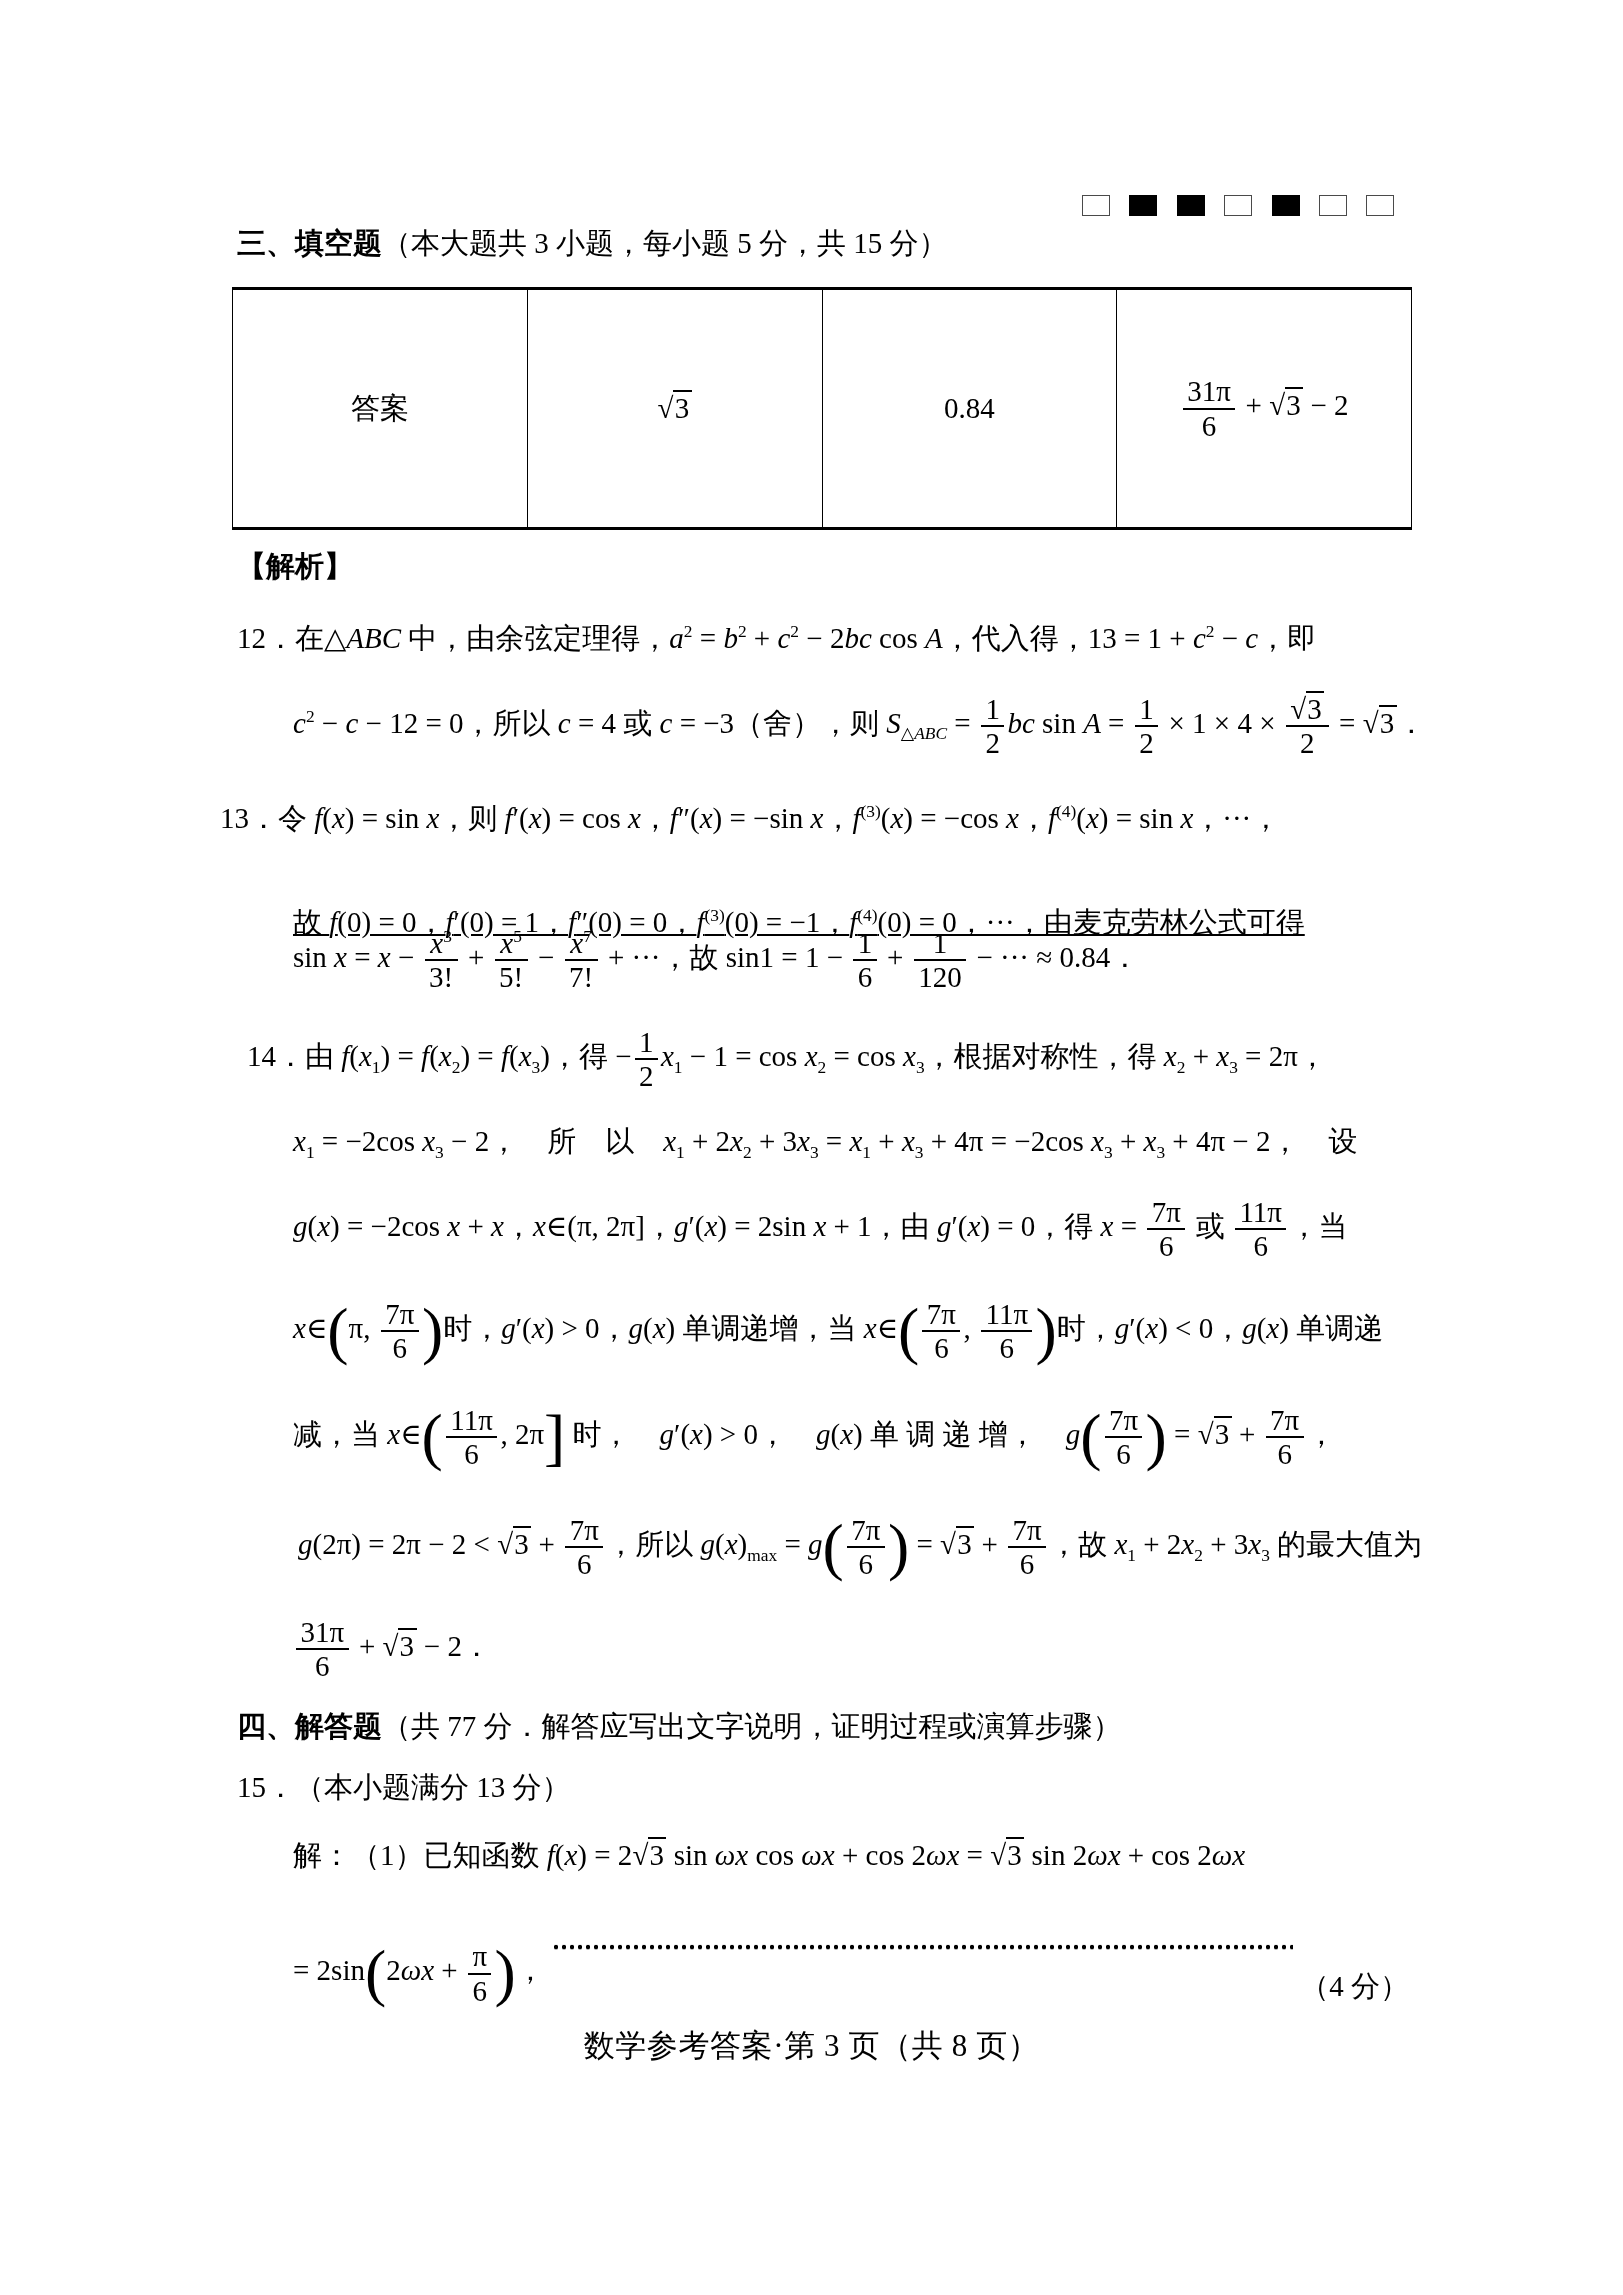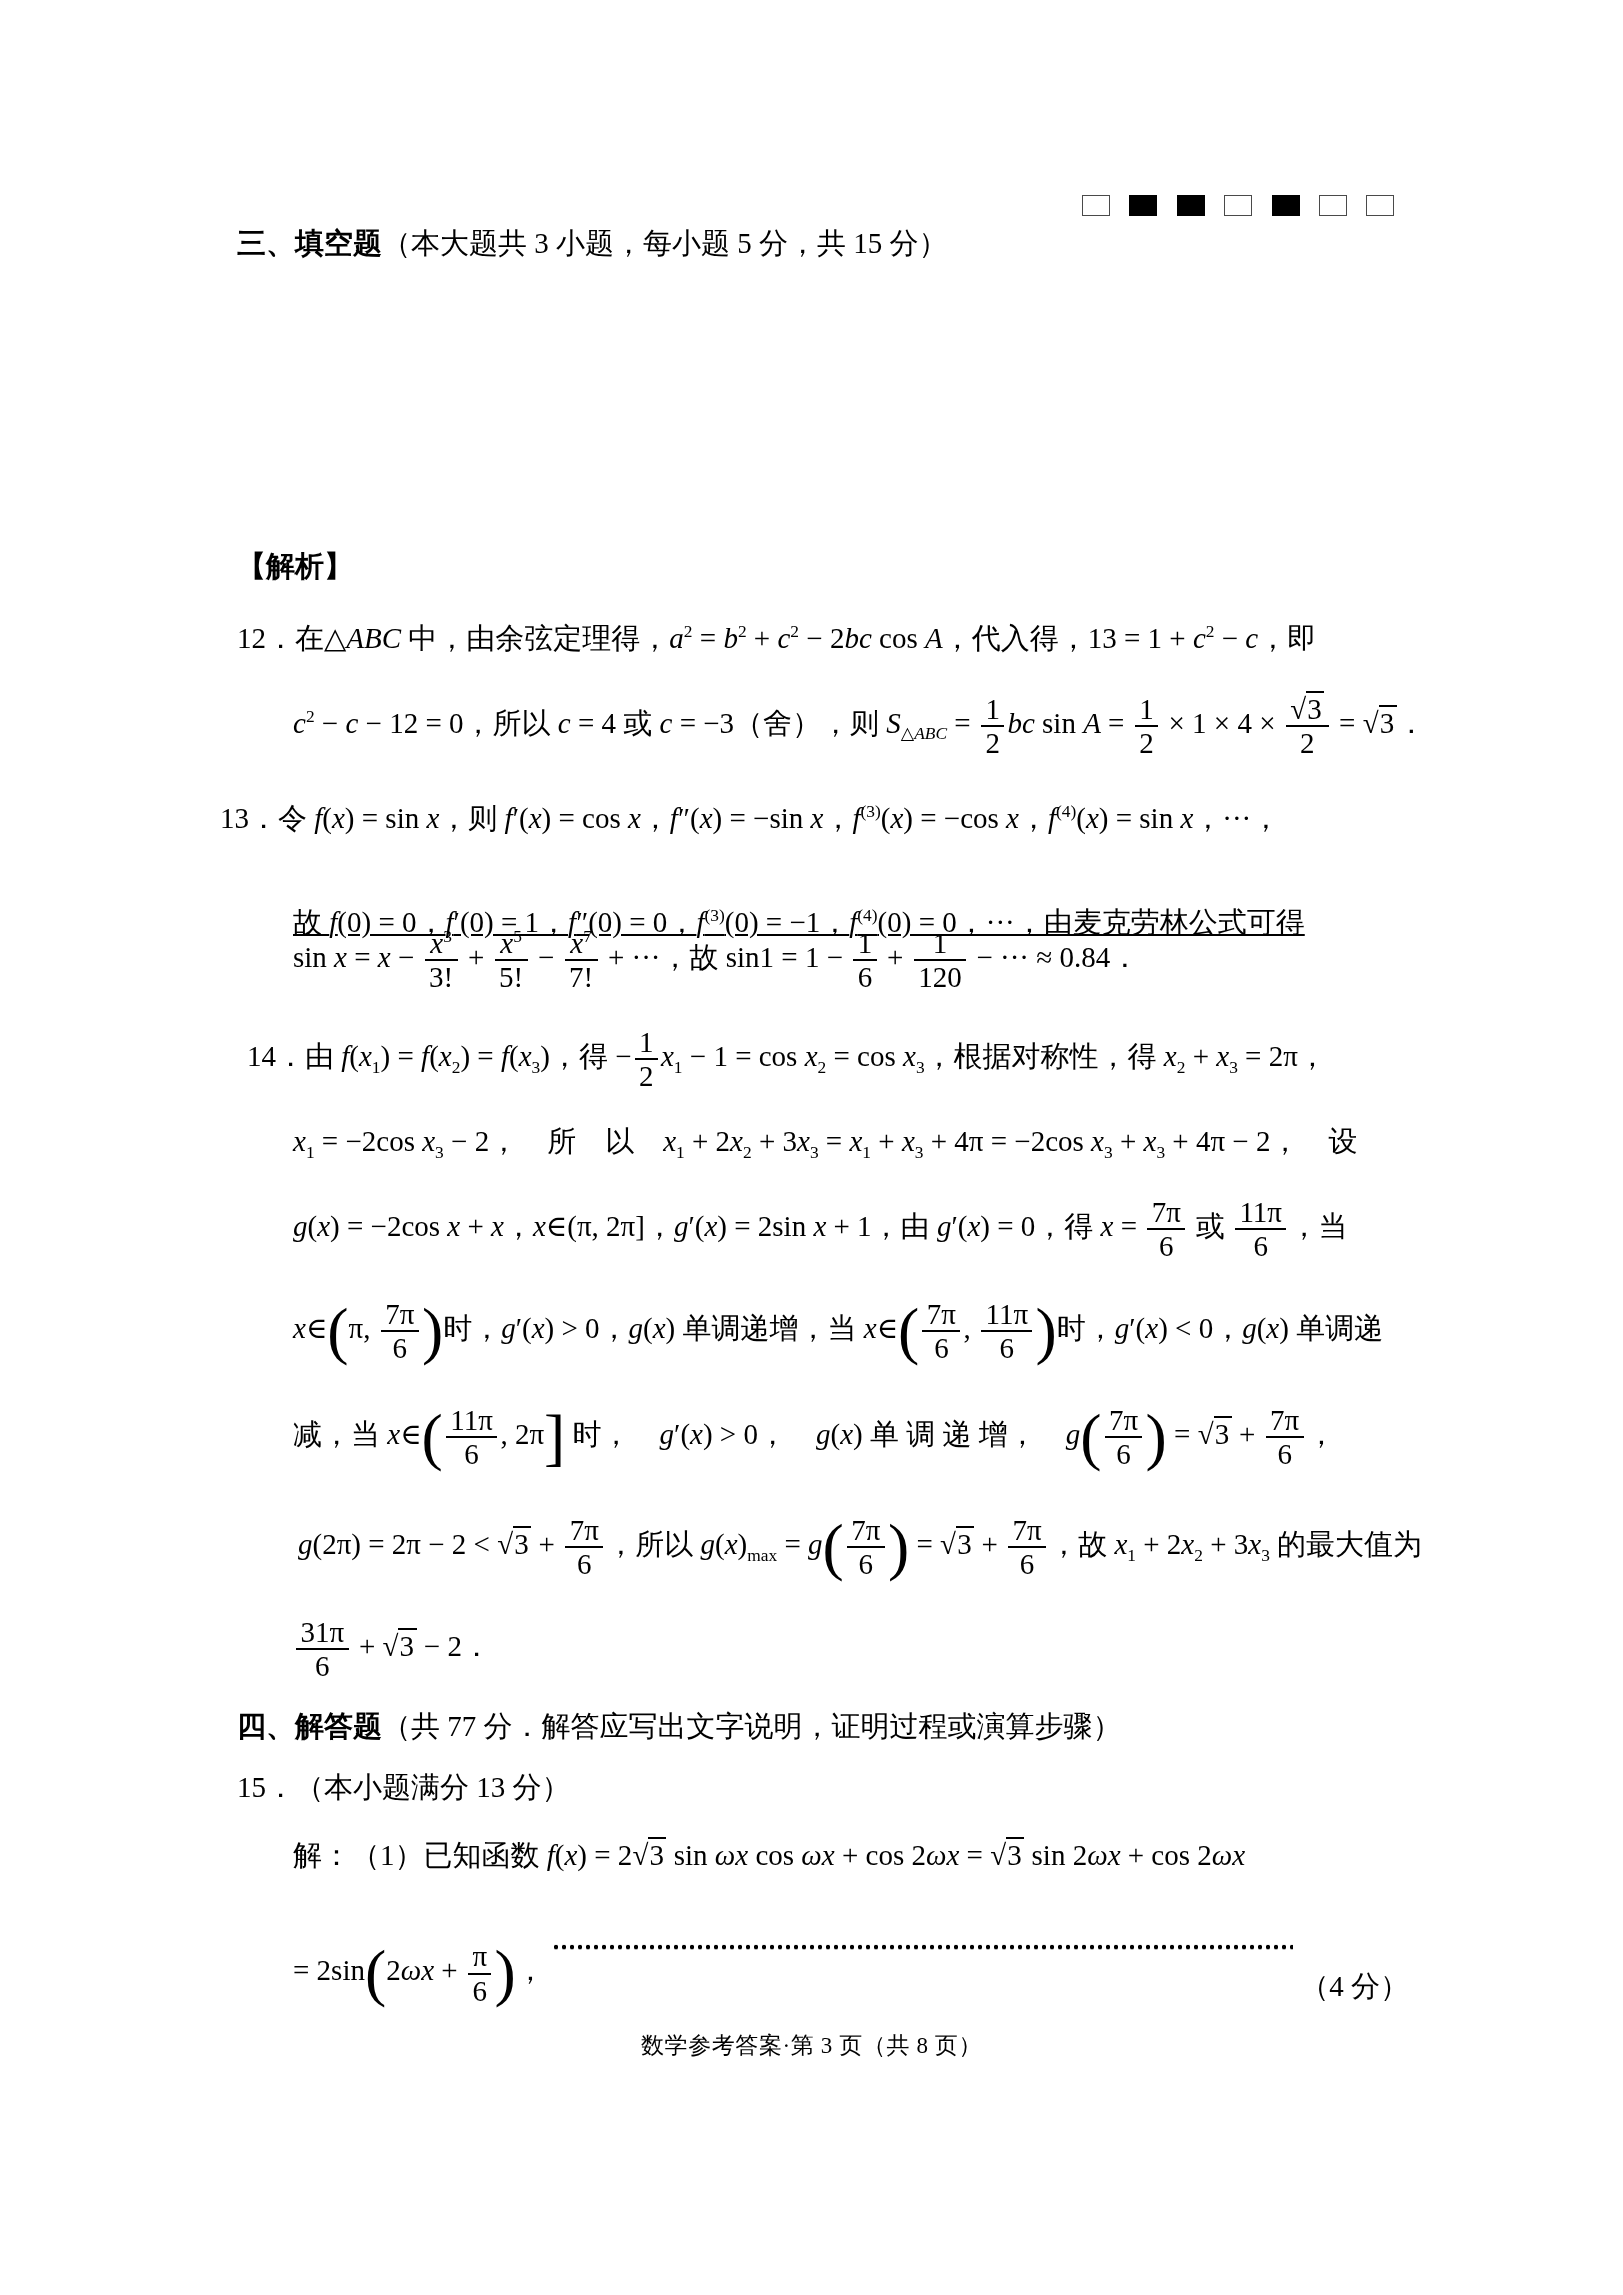--- a/index.html
+++ b/index.html
@@ -59,21 +59,21 @@
   #q14l7{top:1599px;left:293px;height:94px;line-height:94px;}
   #s4{top:1701px;left:237px;height:50px;line-height:50px;}
   #q15h{top:1762px;left:237px;height:50px;line-height:50px;}
   #q15l1{top:1830px;left:293px;height:50px;line-height:50px;}
   #q15l2{top:1888px;left:293px;height:119px;width:1116px;display:flex;align-items:flex-end;}
   #q15l2 .leader{
     flex:1;height:6.2px;margin:0 7.5px;align-self:center;
     background:radial-gradient(circle,#000 2.1px,transparent 2.5px);
     background-size:8px 6.2px;background-repeat:repeat-x;background-position:left center;
   }
-  #pagefooter{top:2027px;left:0;width:1623px;height:37px;line-height:37px;text-align:center;font-size:23px;letter-spacing:0.6px;}
+  #pagefooter{top:2027px;left:0;width:1623px;height:37px;line-height:37px;text-align:center;font-size:31px;letter-spacing:0.6px;}
 </style>
 </head>
 <body>
 
 <div>
 
   <div class="marks">
     <span class="mark"></span>
     <span class="mark filled"></span>
     <span class="mark filled"></span>
@@ -82,20 +82,26 @@
     <span class="mark"></span>
     <span class="mark"></span>
   </div>
 
   <div class="line" id="title3">
     <b>三、填空题</b><span>（本大题共 3 小题，每小题 5 分，共 15 分）</span>
   </div>
 
   <table class="anstable">
     <tbody>
+      <tr>
+        <td>答案</td>
+        <td><span class="sq">√<span>3</span></span></td>
+        <td>0.84</td>
+        <td><span class="f"><span>31π</span><span>6</span></span> + <span class="sq">√<span>3</span></span> − 2</td>
+      </tr>
     </tbody>
   </table>
 
   <div class="line" id="jiexi">【解析】</div>
 
   <div class="line" id="q12l1">12．在△<i>ABC</i> 中，由余弦定理得，<i>a</i><sup>2</sup> = <i>b</i><sup>2</sup> + <i>c</i><sup>2</sup> − 2<i>bc</i> cos <i>A</i>，代入得，13 = 1 + <i>c</i><sup>2</sup> − <i>c</i>，即</div>
   <div class="line" id="q12l2"><i>c</i><sup>2</sup> − <i>c</i> − 12 = 0，所以 <i>c</i> = 4 或 <i>c</i> = −3（舍），则 <i>S</i><sub>△<i>ABC</i></sub> = <span class="f"><span>1</span><span>2</span></span><i>bc</i> sin <i>A</i> = <span class="f"><span>1</span><span>2</span></span> × 1 × 4 × <span class="f"><span><span class="sq">√<span>3</span></span></span><span>2</span></span> = <span class="sq">√<span>3</span></span>．</div>
 
   <div class="line" id="q13l1">13．令 <i>f</i>(<i>x</i>) = sin <i>x</i>，则 <i>f</i>′(<i>x</i>) = cos <i>x</i>，<i>f</i>″(<i>x</i>) = −sin <i>x</i>，<i>f</i><sup>(3)</sup>(<i>x</i>) = −cos <i>x</i>，<i>f</i><sup>(4)</sup>(<i>x</i>) = sin <i>x</i>，···，</div>
   <div class="line" id="q13l2">故 <i>f</i>(0) = 0，<i>f</i>′(0) = 1，<i>f</i>″(0) = 0，<i>f</i><sup>(3)</sup>(0) = −1，<i>f</i><sup>(4)</sup>(0) = 0，···，由麦克劳林公式可得</div>

